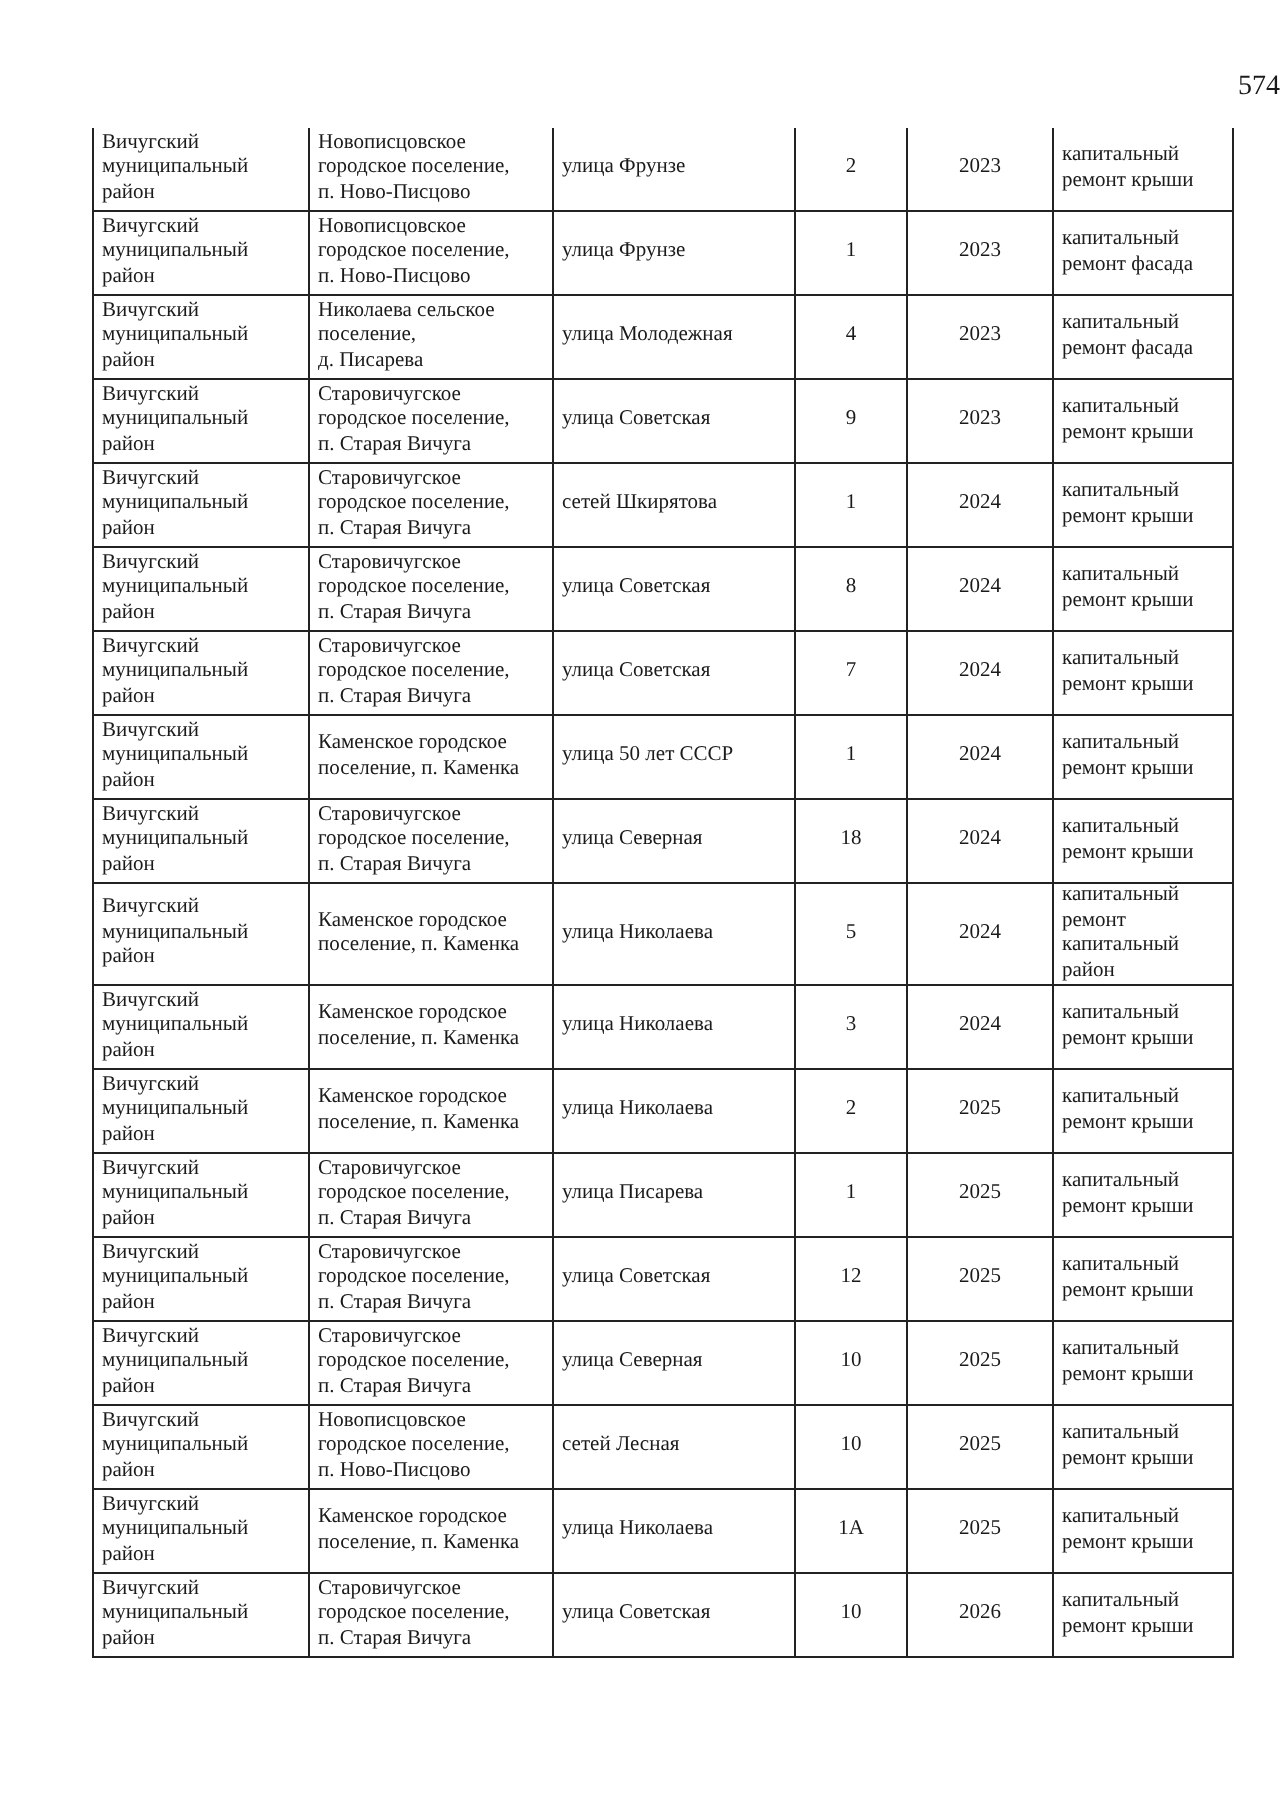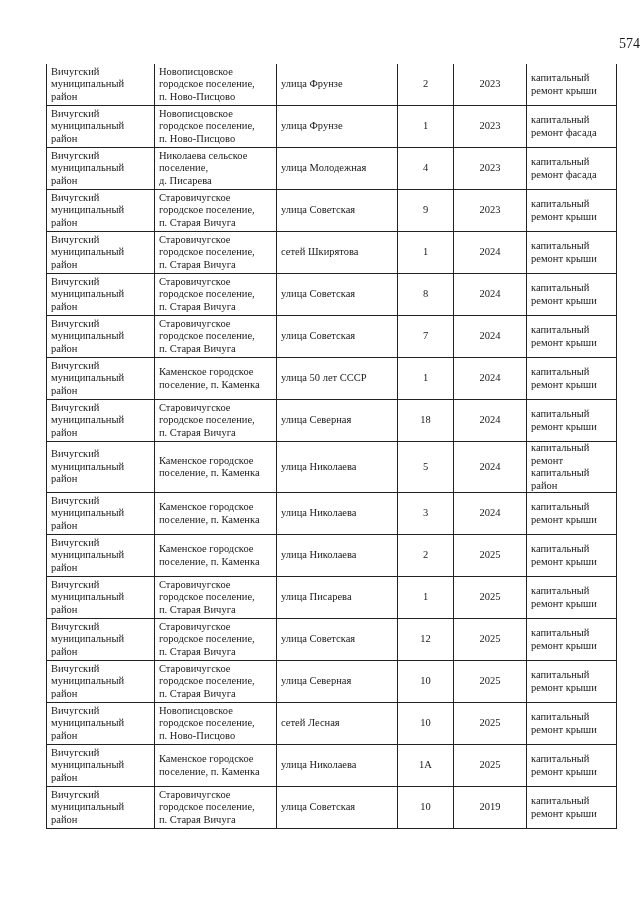--- a/index.html
+++ b/index.html
@@ -359,20 +359,20 @@
           <span class="cell-line">муниципальный</span>
           <span class="cell-line">район</span>
         </td>
         <td class="c-settlement">
           <span class="cell-line">Старовичугское</span>
           <span class="cell-line">городское поселение,</span>
           <span class="cell-line">п. Старая Вичуга</span>
         </td>
         <td class="c-street">улица Советская</td>
         <td class="c-num">10</td>
-        <td class="c-year">2019</td>
+        <td class="c-year">2026</td>
         <td class="c-work">
           <span class="cell-line">капитальный</span>
           <span class="cell-line">ремонт крыши</span>
         </td>
       </tr>
     </tbody>
 </table>
 
 </body></html>

